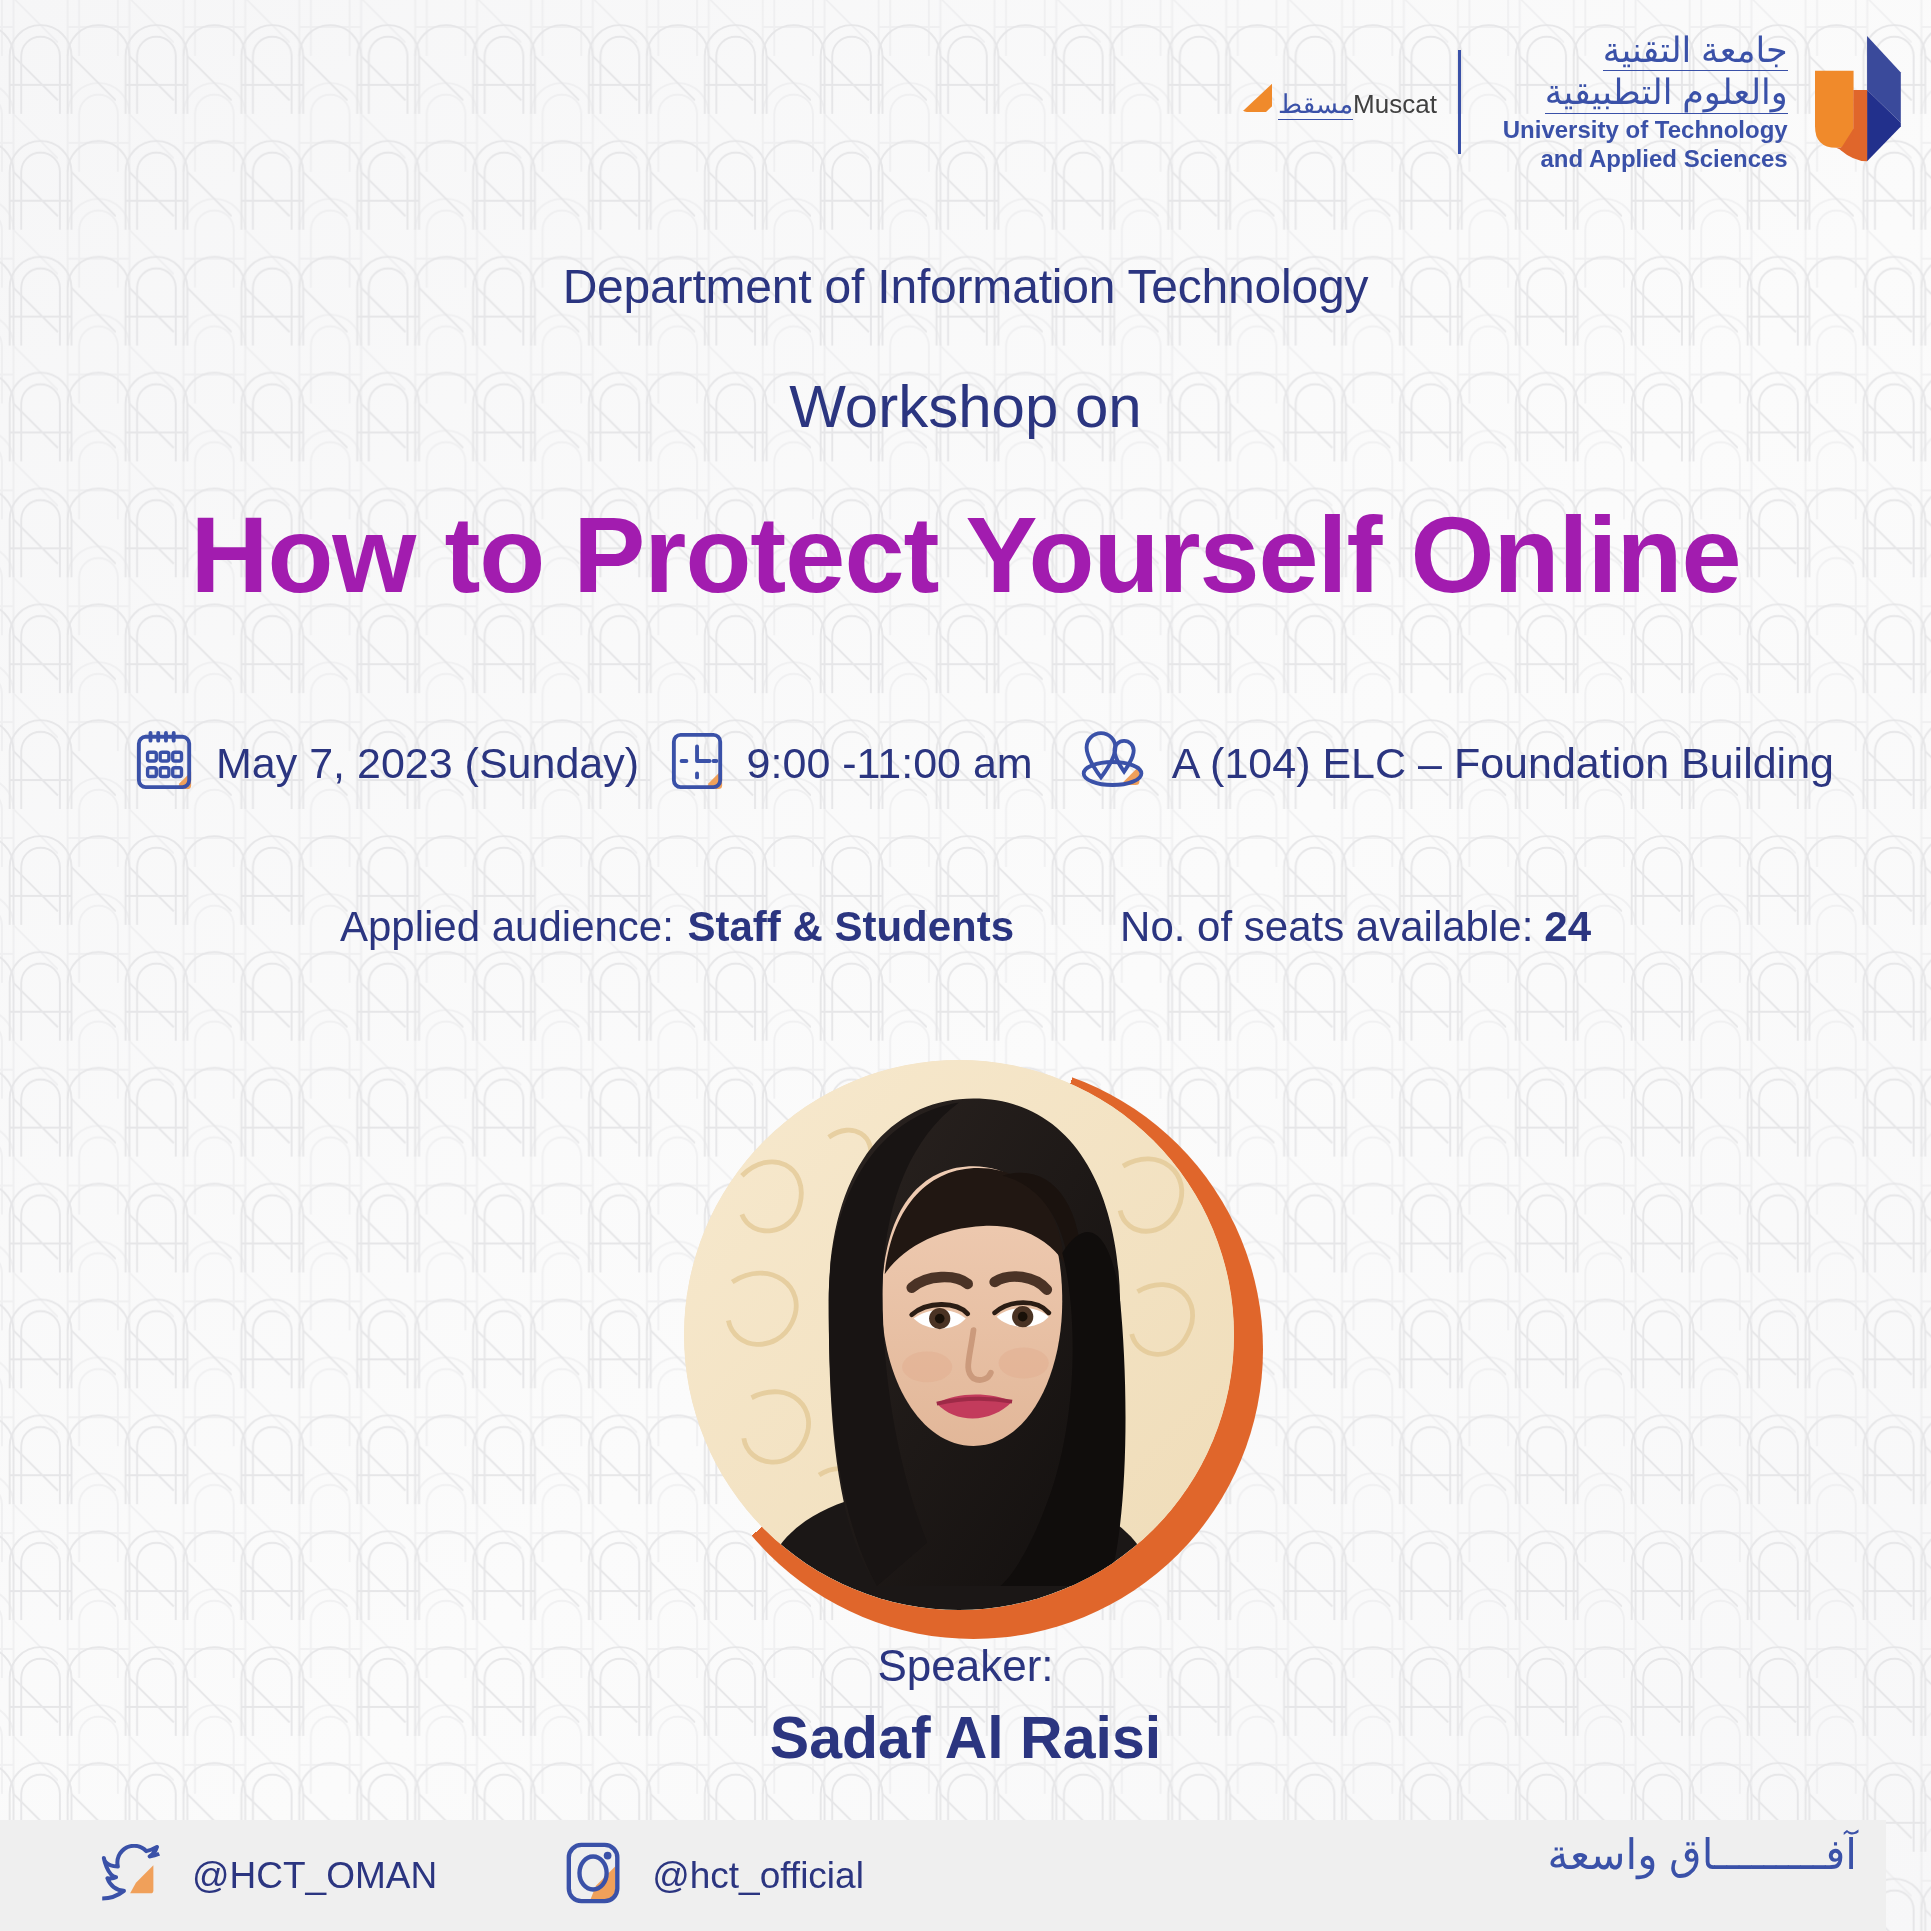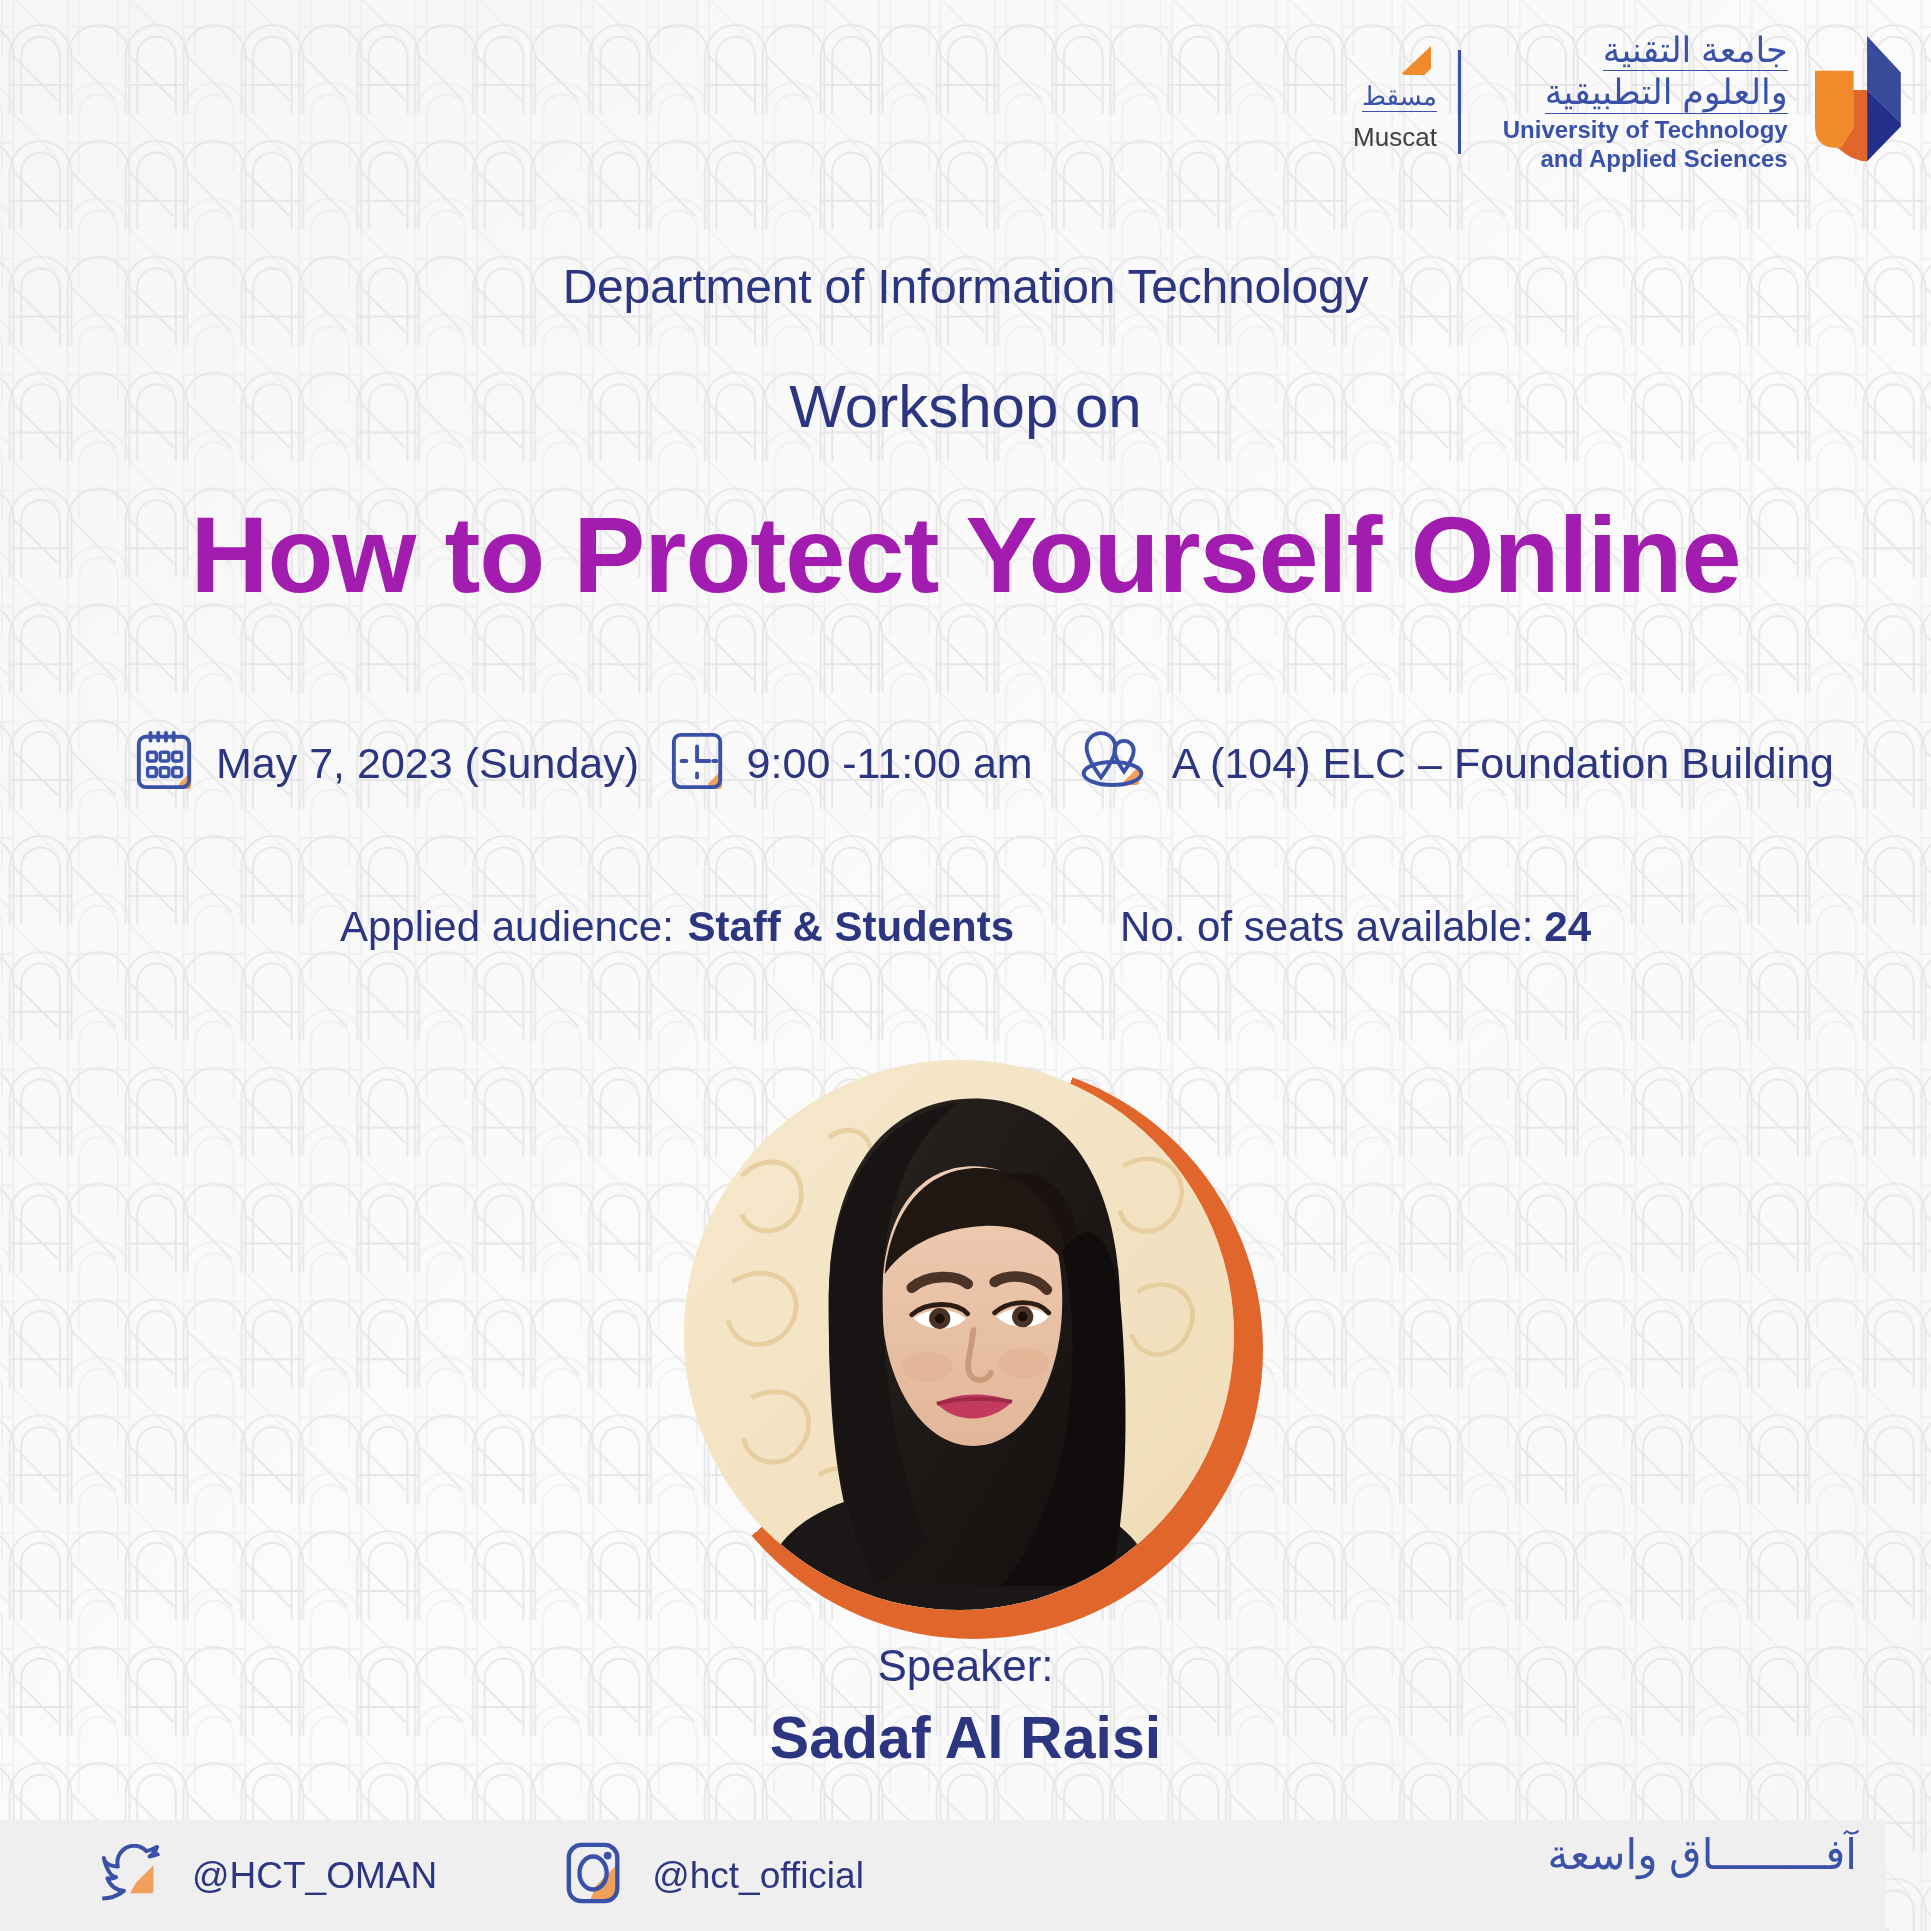--- a/index.html
+++ b/index.html
@@ -25,21 +25,21 @@
   }
 
   
   .logo-block {
     position:absolute;
     top:29px; right:27px;
     display:flex; align-items:center;
     height:145px;
   }
   .logo-muscat {
-    display:flex; flex-direction:column;
+    display:flex; flex-direction:row;
     align-items:flex-end; justify-content:flex-end;
     padding-bottom:3.9px;
     margin-right:21px;
   }
   .muscat-tri {
     width:31px; height:29px; margin-bottom:7.7px; margin-right:5.8px;
     background:#F08A2B;
     clip-path:polygon(100% 0, 100% 78%, 78% 100%, 0 100%);
     border-radius:0 0 0 5.8px;
   }

